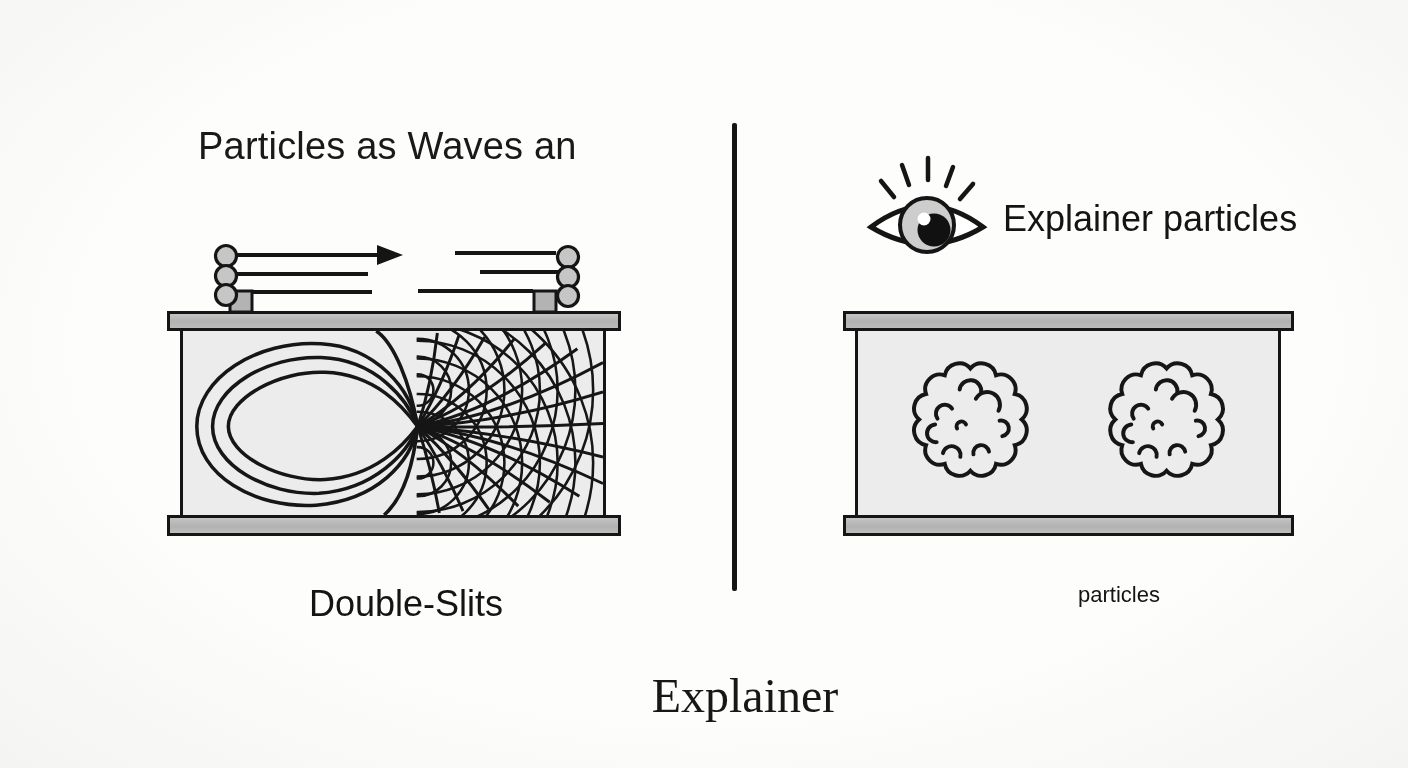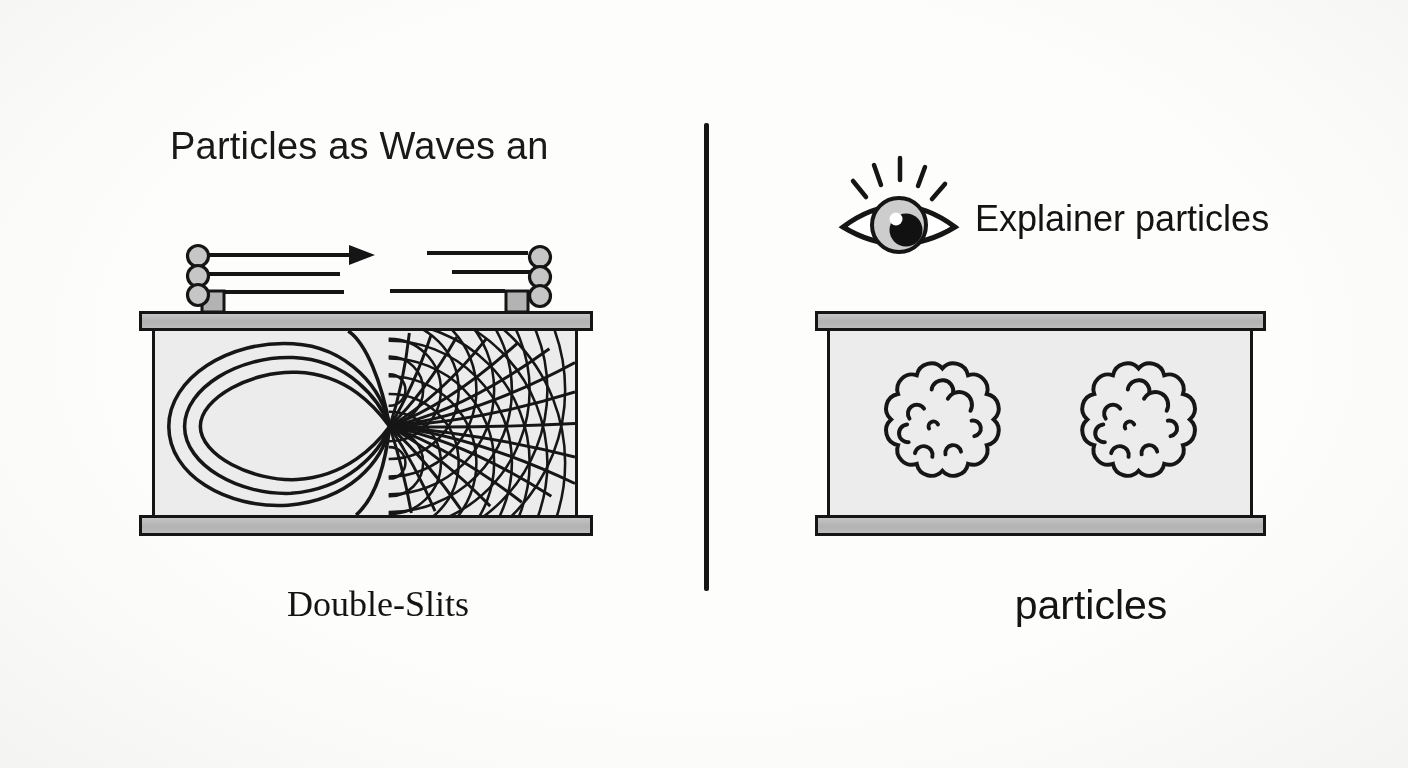--- a/index.html
+++ b/index.html
@@ -4,29 +4,29 @@
 <style>
   html,body{margin:0;padding:0;}
   body{
     width:1408px;height:768px;position:relative;overflow:hidden;
     background:#fbfbfa;
     font-family:"Liberation Sans","DejaVu Sans",sans-serif;
     color:#161616;
   }
   .stage{position:absolute;inset:0;
     background:radial-gradient(ellipse at 50% 45%, #fdfdfc 60%, #f4f4f2 100%);}
-  .abs{position:absolute;}
+  .abs{position:absolute;margin-left:28px;}
   .title-line{font-size:38px;line-height:44px;letter-spacing:0.2px;color:#191919;white-space:nowrap;}
   .divider{width:5px;background:#151515;border-radius:2px;}
   .bar{background:#b6b6b6;border:3px solid #151515;box-sizing:border-box;z-index:3;
        background-image:linear-gradient(#c4c4c4 0%, #b2b2b2 55%, #bcbcbc 100%);}
   .box{background:#ececec;border:3px solid #151515;box-sizing:border-box;z-index:2;overflow:hidden;}
   .box svg{display:block;}
   .caption{font-size:36px;color:#141414;text-align:center;white-space:nowrap;}
-  .caption.small{font-size:41px;}
+  .caption.small{font-size:22px;}
   .observer-label{font-size:36px;color:#141414;white-space:nowrap;}
   .footer-caption{font-family:"Liberation Serif","DejaVu Serif",serif;
     font-size:48px;color:#171717;text-align:center;white-space:nowrap;}
 </style>
 </head>
 <body>
 
 <div class="stage">
 
   <div class="abs title-line" style="left:170px;top:124px;">Particles as Waves an</div>
@@ -132,21 +132,21 @@
             <circle cx="238" cy="134" r="160"></circle>
             <circle cx="238" cy="134" r="178"></circle>
           </g>
         </g>
       </g>
     </svg>
   </div>
 
   <div class="abs bar" style="left:139px;top:515px;width:454px;height:21px;"></div>
 
-  <div class="abs caption" style="left:151px;top:583px;width:454px;font-family:Liberation Serif, serif;">Double-Slits</div>
+  <div class="abs caption" style="left:151px;top:583px;width:454px;">Double-Slits</div>
 
   <div class="abs" style="left:836px;top:148px;width:126px;height:116px;">
     <svg width="126" height="116" viewBox="0 0 126 116">
       <g stroke="#151515" stroke-width="4.5" stroke-linecap="round">
         <line x1="17" y1="33" x2="30" y2="49"></line>
         <line x1="38" y1="17" x2="45" y2="37"></line>
         <line x1="64" y1="10" x2="64" y2="32"></line>
         <line x1="89" y1="19" x2="82" y2="38"></line>
         <line x1="109" y1="36" x2="96" y2="51"></line>
       </g>
@@ -185,14 +185,15 @@
       </defs>
       <use href="#clump"></use>
       <use href="#clump" x="199"></use>
     </svg>
   </div>
 
   <div class="abs bar" style="left:815px;top:515px;width:451px;height:21px;"></div>
 
   <div class="abs caption small" style="left:941px;top:582px;width:300px;">particles</div>
 
+  <div class="abs footer-caption" style="left:567px;top:668px;width:300px;">Explainer</div>
 
 </div>
 
 </body></html>

